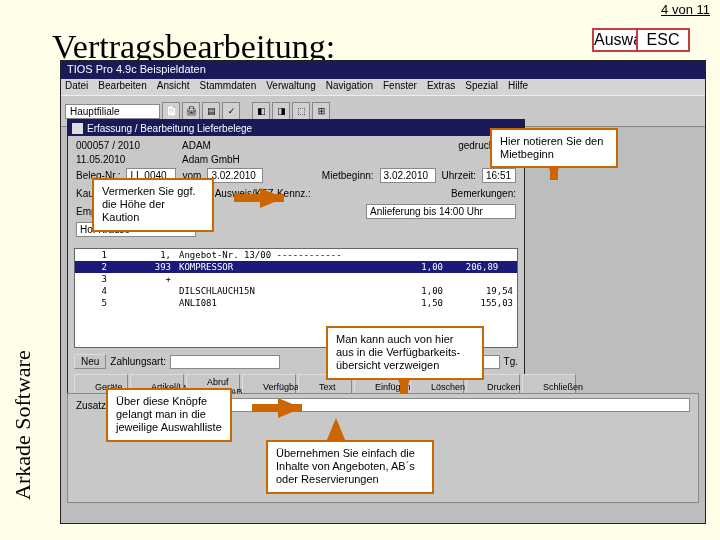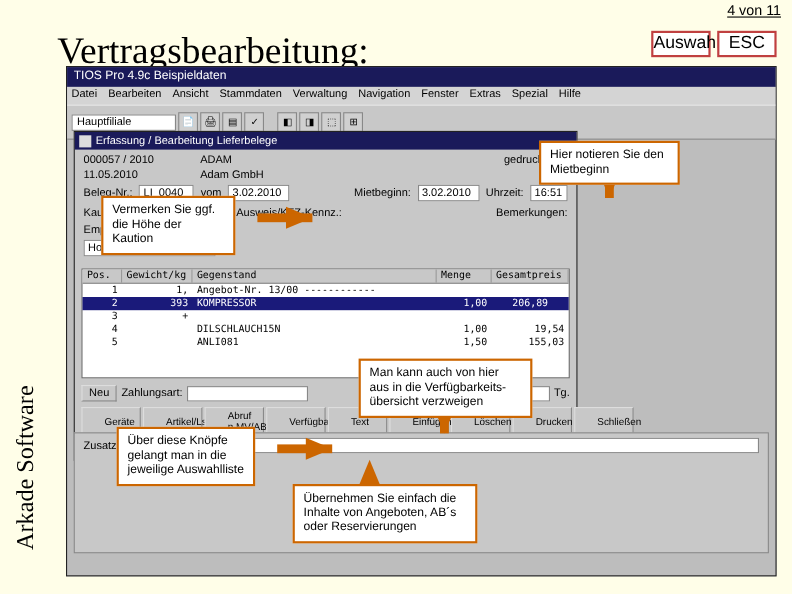--- a/index.html
+++ b/index.html
@@ -7,21 +7,21 @@
   
   .page-counter { position: absolute; top: 2px; right: 10px; font-size: 13px; text-decoration: underline; color: #000; }
   
   .title-row { position: absolute; top: 28px; left: 52px; right: 10px; display: flex; align-items: center; }
   .title { font-family: "Times New Roman", serif; font-size: 34px; }
   .title-black { color: #000; }
   .title-rest { color: #444; }
   
   .nav-btn { position: absolute; top: 28px; width: 54px; height: 24px; background: #fff; border: 2px solid #c04040; font-size: 16px; text-align: center; line-height: 20px; }
   .nav-auswahl { right: 74px; }
-  .nav-esc { right: 14px; }
+  .nav-esc { right: 30px; }
   
   .screenshot { position: absolute; top: 60px; left: 60px; right: 14px; bottom: 16px; background: #bdbdbd; border: 1px solid #222; }
   .titlebar { height: 18px; background: #1a1a5a; color: #fff; font-size: 11px; padding: 2px 6px; }
   .menubar { height: 16px; background: #d4d4d4; font-size: 10px; padding: 1px 4px; display: flex; gap: 10px; }
   .menubar span { color: #000; }
   .toolbar1 { height: 32px; background: #c8c8c8; border-top: 1px solid #eee; border-bottom: 1px solid #888; display: flex; align-items: center; padding: 0 4px; gap: 2px; }
   .tb-btn { width: 18px; height: 18px; background: #d0d0d0; border: 1px solid #888; font-size: 9px; text-align: center; line-height: 16px; }
   .tb-select { background: #fff; border: 1px solid #888; font-size: 10px; padding: 1px 40px 1px 4px; }
   
   .inner-win { position: absolute; top: 58px; left: 6px; right: 180px; height: 300px; background: #c8c8c8; border: 1px solid #222; }
@@ -142,33 +142,27 @@
         <span class="lbl">Kaution:</span>
         <span class="fld" style="width:54px;text-align:right">210,00</span>
         <span style="width:30px"></span>
         <span class="lbl">Ausweis/KFZ-Kennz.:</span>
         <span style="flex:1"></span>
         <span class="lbl">Bemerkungen:</span>
       </div>
       <div class="form-row">
         <span class="lbl">Empfänger (Name):</span>
         <span style="flex:1"></span>
+        <span class="fld" style="width:150px">Anlieferung bis 14:00 Uhr</span>
       </div>
       <div class="form-row">
         <span class="fld" style="width:120px">Hof Krause</span>
       </div>
     </div>
     <div class="grid-area">
-      <div class="grid-hdr">
-        <div style="width:36px">Pos.</div>
-        <div style="width:64px">Gewicht/kg</div>
-        <div style="flex:1">Gegenstand</div>
-        <div style="width:50px">Menge</div>
-        <div style="width:70px">Gesamtpreis</div>
-      </div>
       <div id="grid-body">
           <div class="grid-row">
             <div style="width:36px;text-align:right">1</div>
             <div style="width:64px;text-align:right">1,</div>
             <div style="flex:1">Angebot-Nr. 13/00 ------------</div>
             <div style="width:50px;text-align:right"></div>
             <div style="width:70px;text-align:right"></div>
           </div>
           <div class="grid-row grid-sel">
             <div style="width:36px;text-align:right">2</div>

